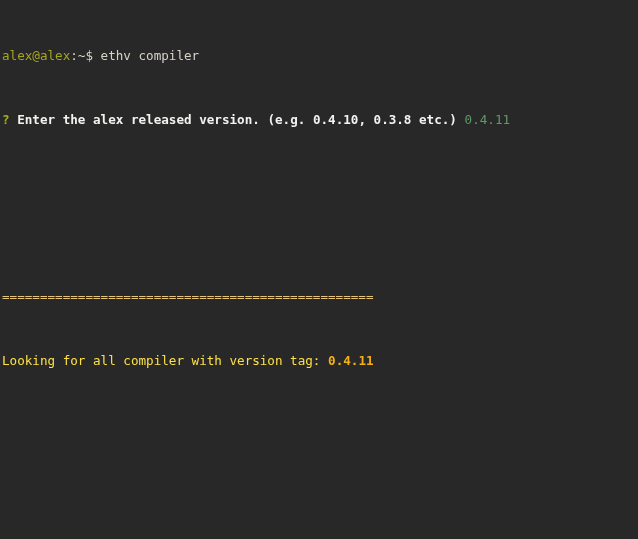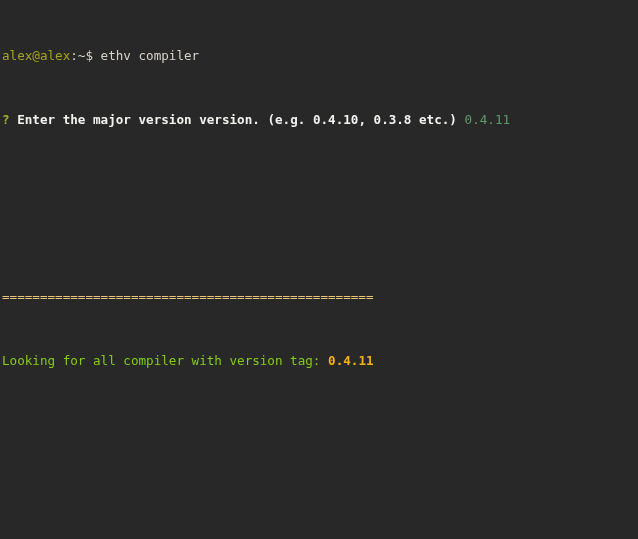--- a/index.html
+++ b/index.html
@@ -36,31 +36,31 @@
     height: 16.05px;
   }
   
   .c-user      { color: #a5a520; }   
   .c-path      { color: #d8d3c8; }   
   .c-cmd       { color: #d8d3c8; }   
   .c-qmark     { color: #a7b11f; font-weight: bold; } 
   .c-question  { color: #f2f2ef; font-weight: bold; } 
   .c-answer    { color: #5f9a69; }   
   .c-sep       { color: #e8c477; }   
-  .c-body      { color: #84cc16; }   
+  .c-body      { color: #fde047; }   
   .c-tag       { color: #f5b016; font-weight: bold; }   
 </style>
 </head>
 <body>
 
 <div id="terminal" style="background: rgb(40, 40, 40); color: rgb(216, 211, 200);">
 
   <div class="line"><span class="c-user">alex@alex</span><span class="c-path">:~$</span><span class="c-cmd"> <span>ethv compiler</span></span></div>
 
-  <div class="line"><span class="c-qmark">?</span><span class="c-question"> <span>Enter the major version version. (e.g. 0.4.10, 0.3.8 etc.)</span></span><span class="c-answer"> <span>0.4.11</span></span></div>
+  <div class="line"><span class="c-qmark">?</span><span class="c-question"> <span>Enter the alex released version. (e.g. 0.4.10, 0.3.8 etc.)</span></span><span class="c-answer"> <span>0.4.11</span></span></div>
 
   <div class="line blank"> </div>
   <div class="line blank"> </div>
 
   <div class="line c-sep">=================================================</div>
 
   <div class="line"><span class="c-body">Looking for all compiler with version tag:</span><span class="c-tag"> <span>0.4.11</span></span></div>
 
   <div class="line blank"> </div>
   <div class="line blank"> </div>

